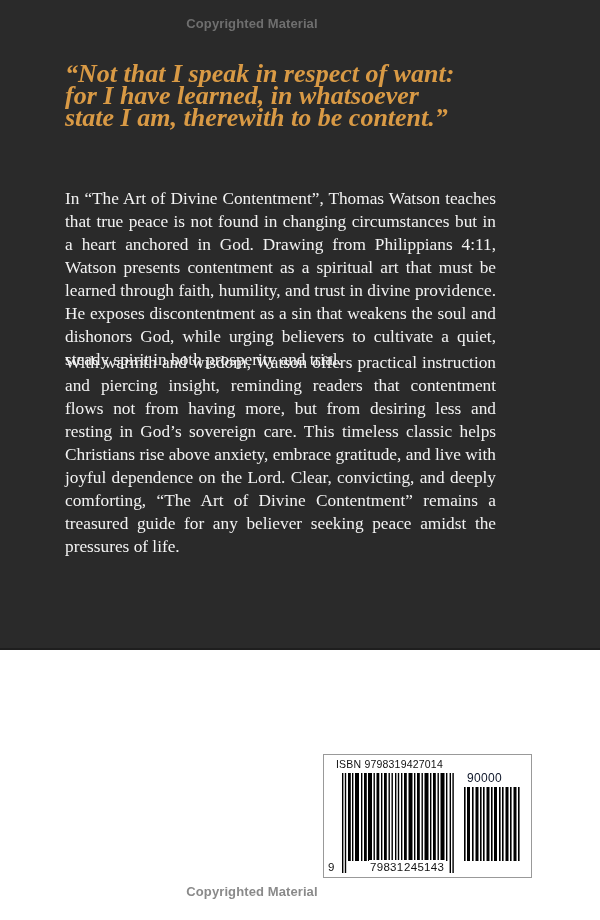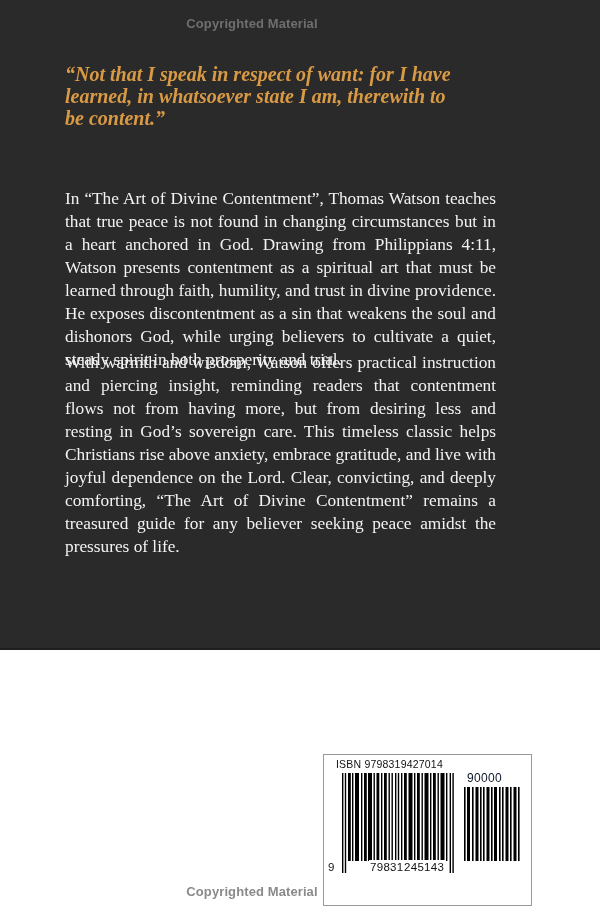--- a/index.html
+++ b/index.html
@@ -23,37 +23,37 @@
       font-size: 13px;
       color: #777777;
       letter-spacing: 0.1px;
     }
     .wm-top { top: 16px; color: #6f6f6f; }
     .wm-bottom { top: 884px; color: #8a8a8a; }
     .quote {
       position: absolute; left: 65px; top: 63px; width: 400px;
       font-family: "Liberation Serif", serif;
       font-style: italic; font-weight: bold;
-      font-size: 20px; line-height: 22px;
+      font-size: 26px; line-height: 22px;
       color: #d99a45;
     }
     .quote .ref { display: block; }
     .body-text {
       position: absolute; left: 65px; width: 431px;
       font-family: "Liberation Serif", serif;
       font-size: 17.3px; line-height: 23px;
       color: #f2f2f2;
       text-align: justify;
       margin: 0;
     }
     .p1 { top: 187px; }
     .p2 { top: 351px; }
     .barcode-box {
       position: absolute; left: 323px; top: 754px;
-      width: 209px; height: 152px;
+      width: 209px; height: 124px;
       background: #ffffff;
       border: 1px solid #999999;
       box-sizing: border-box;
     }
     .isbn-label {
       position: absolute; left: 12px; top: 3px;
       font-family: "Liberation Sans", sans-serif;
       font-size: 10.5px; color: #111;
       letter-spacing: 0.2px;
     }

